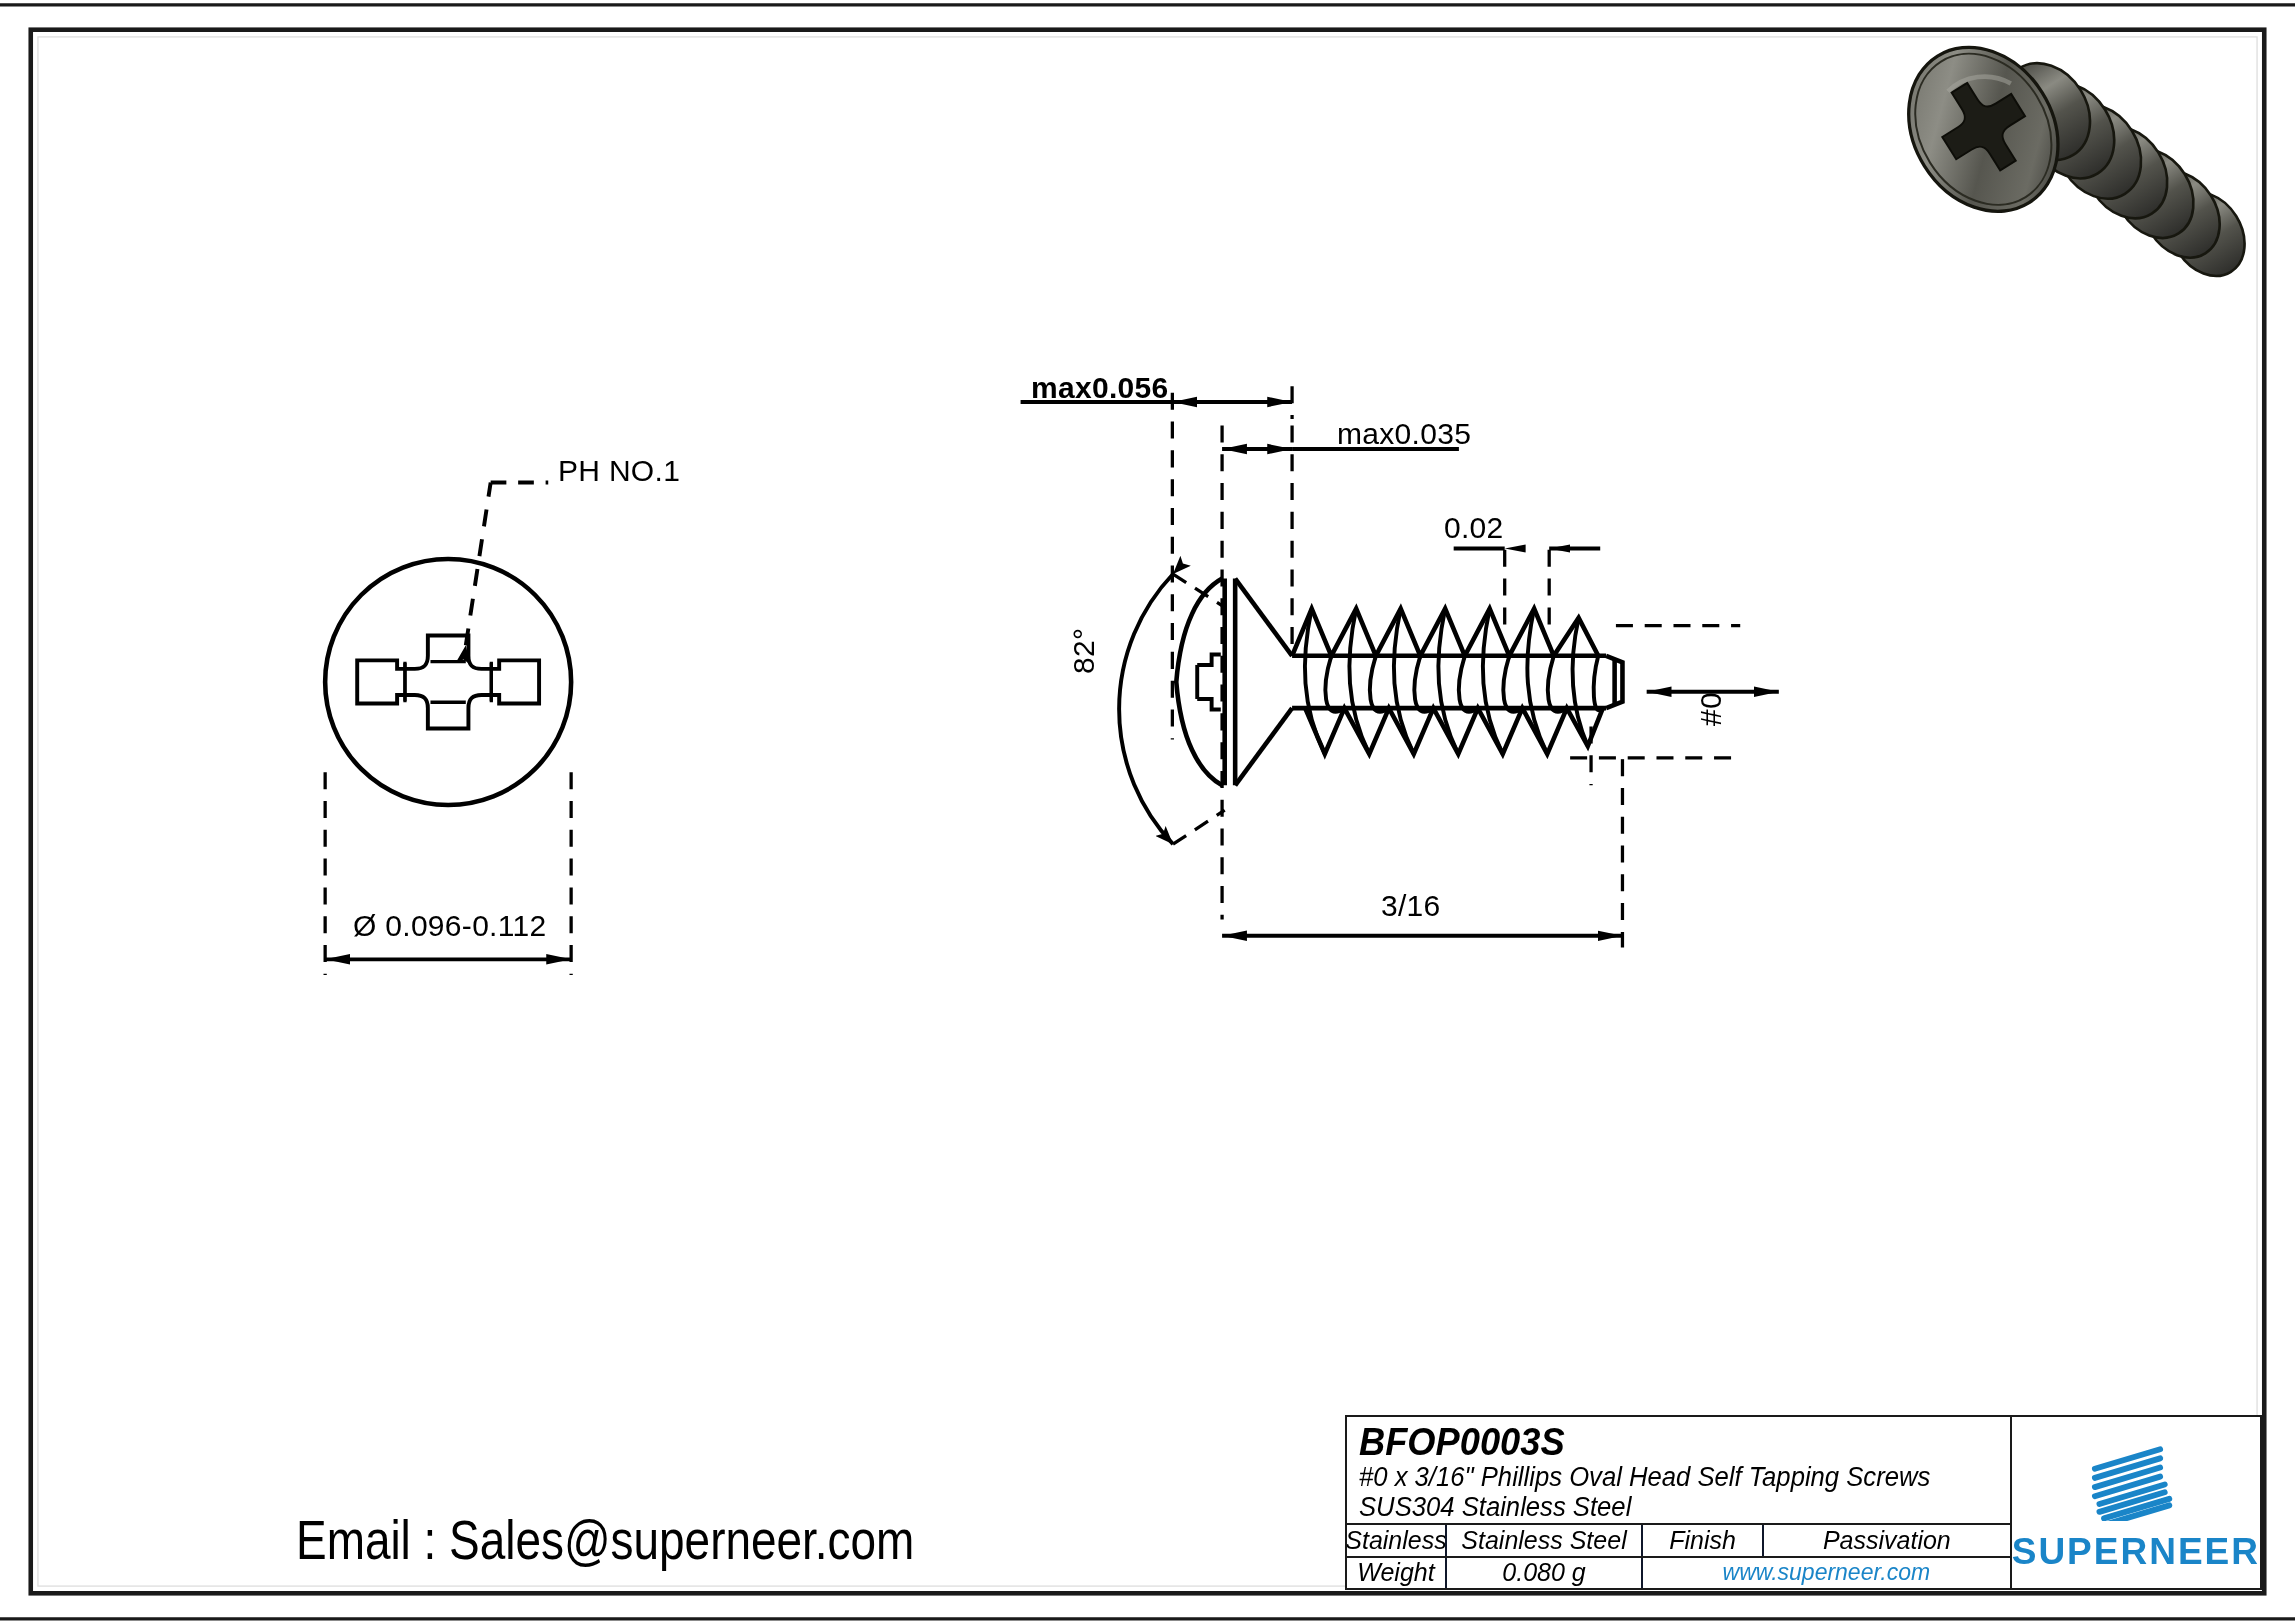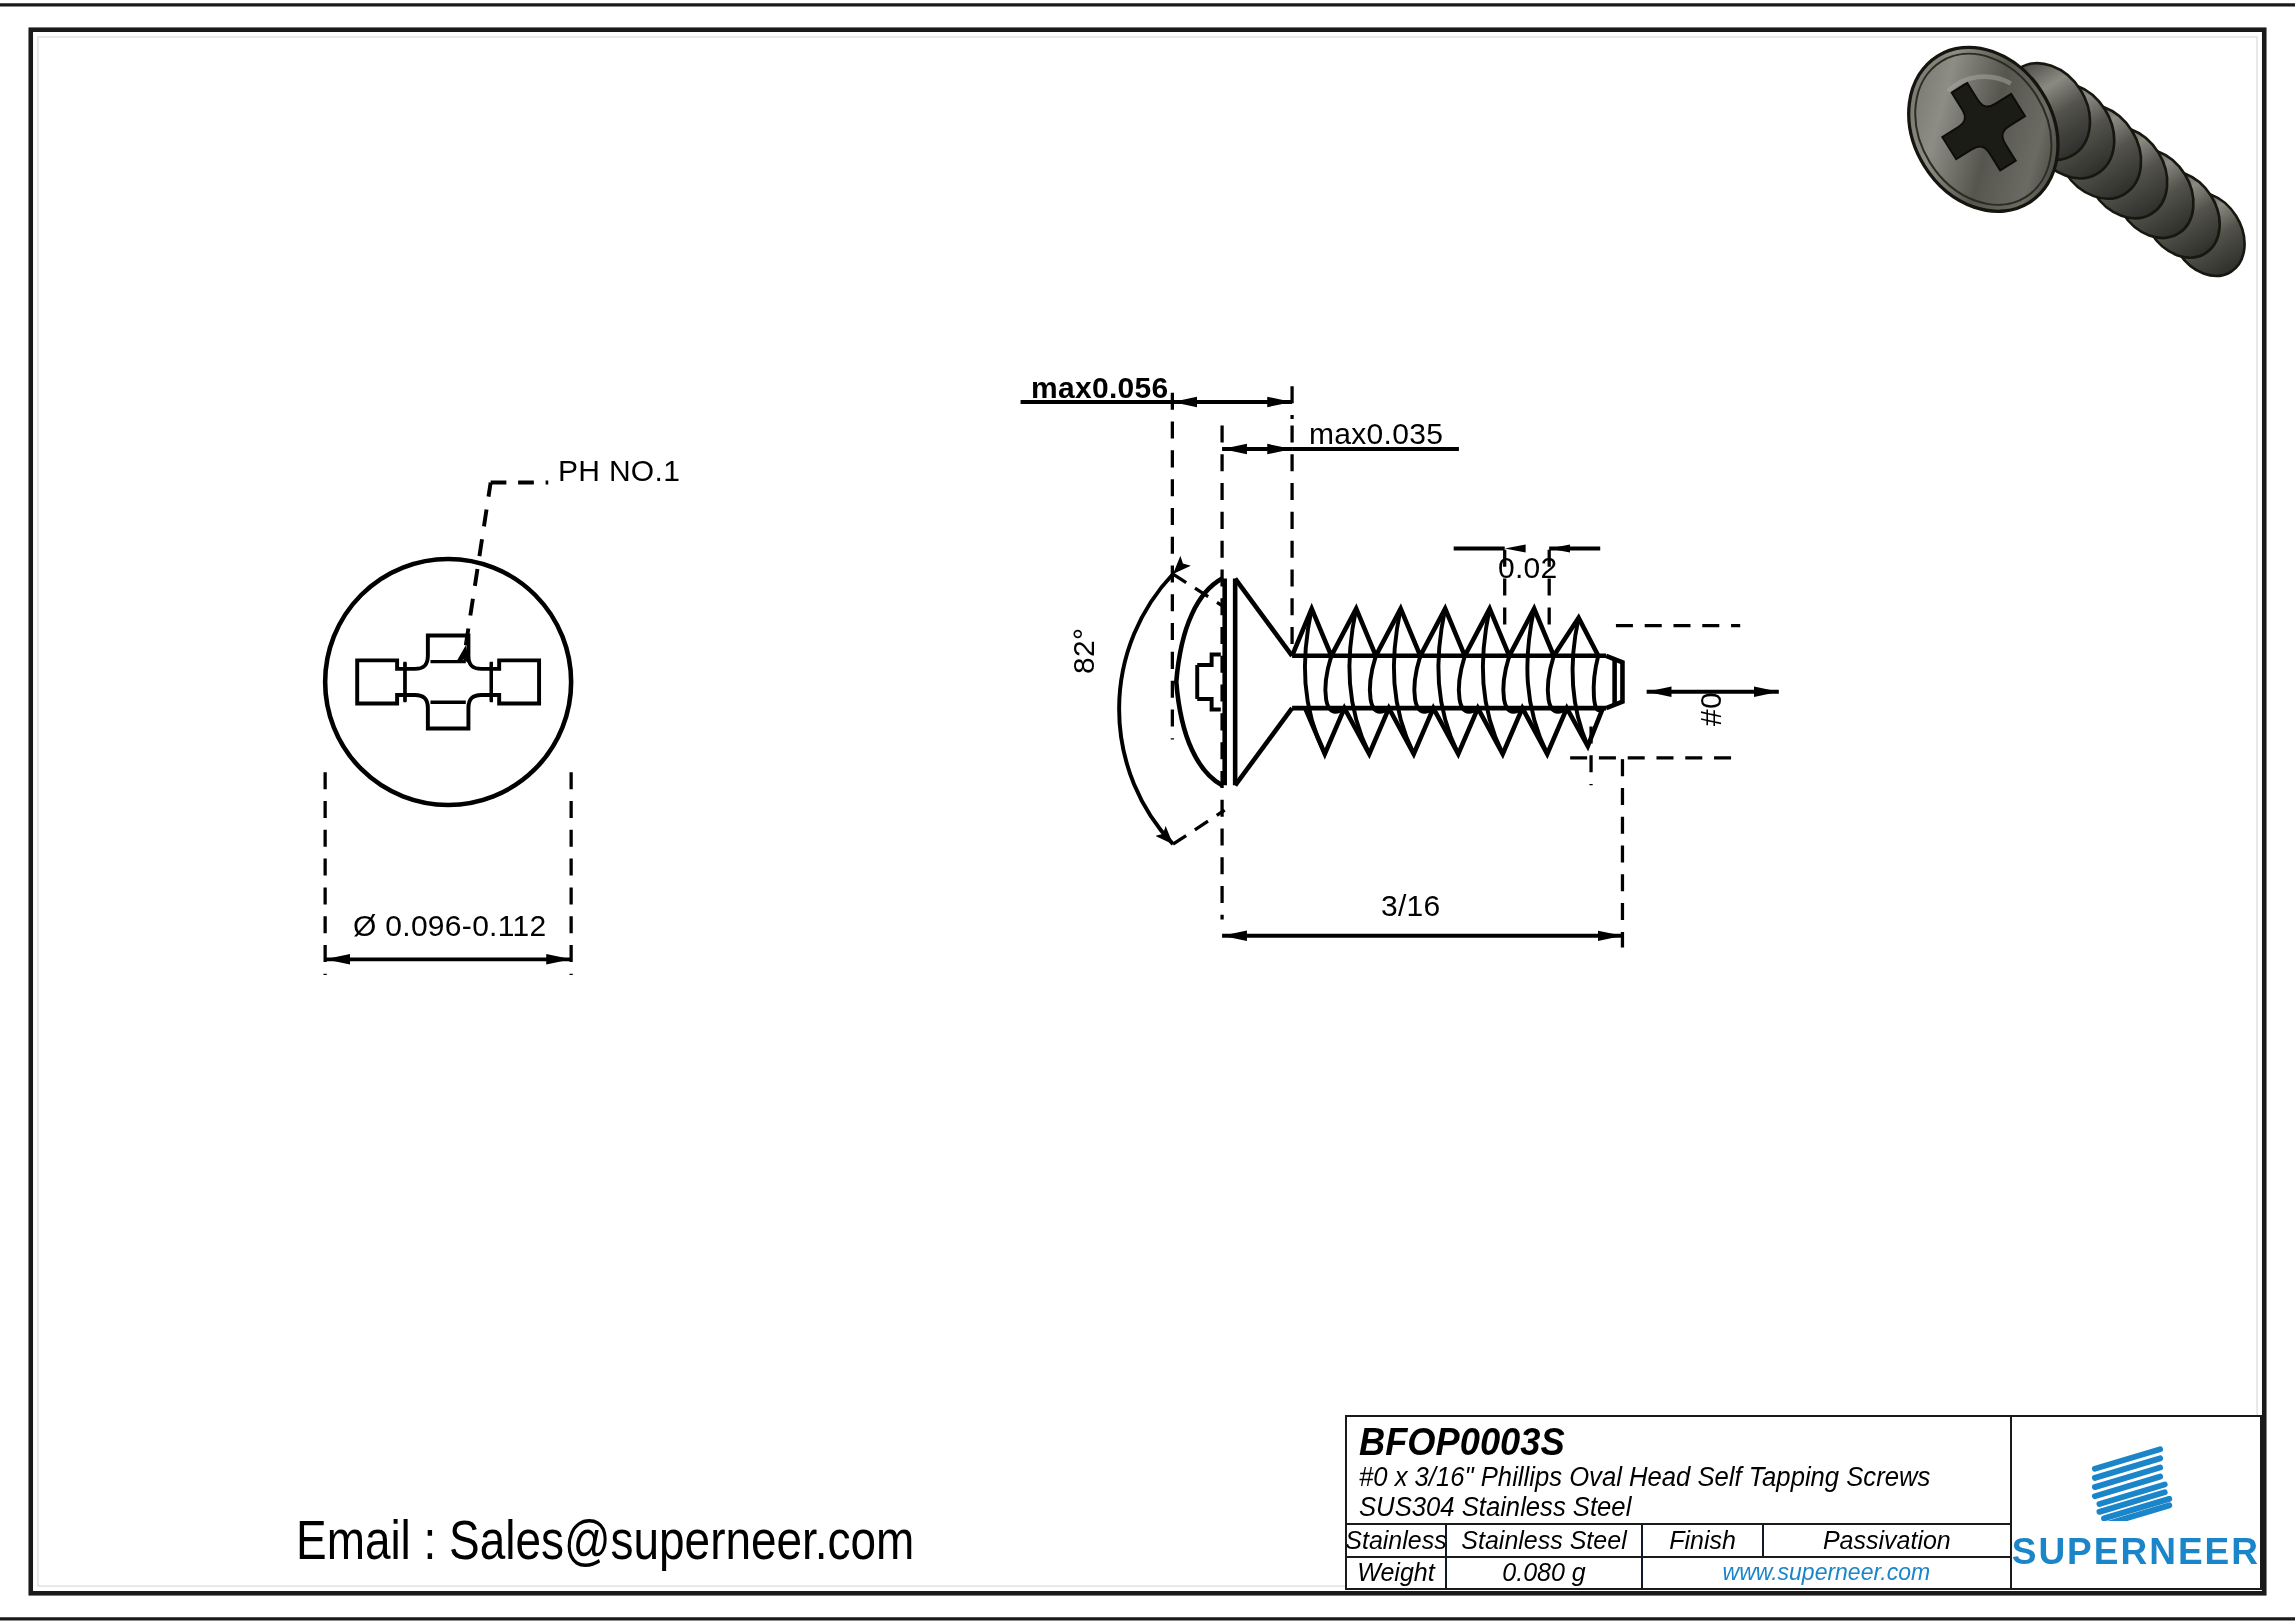--- a/index.html
+++ b/index.html
@@ -352,23 +352,23 @@
       <path d="M 96,112 C 120,88 160,82 192,100" fill="none" stroke="#a9a9a1" stroke-width="7" opacity="0.5"></path>
     </g>
   </svg>
 
   <div class="txt dimtext" style="left:558px; top:456px;">PH NO.1</div>
 
   <div class="txt dimtext" style="left:353px; top:911px;">Ø 0.096-0.112</div>
 
   <div class="txt dimtext" style="left:1031px; top:373px;font-weight:bold;">max0.056</div>
 
-  <div class="txt dimtext" style="left:1309px; top:419px;">max0.035</div>
-
-  <div class="txt dimtext" style="left:1498px; top:513px;margin-top:40px;">0.02</div>
+  <div class="txt dimtext" style="left:1337px; top:419px;">max0.035</div>
+
+  <div class="txt dimtext" style="left:1444px; top:513px;">0.02</div>
 
   <div class="txt dimtext" style="left:1069px; top:674px;
               transform: rotate(-90deg); transform-origin: left top;">82°</div>
 
   <div class="txt dimtext" style="left:1381px; top:891px;">3/16</div>
 
   <div class="txt dimtext" style="left:1696px; top:726px;
               transform: rotate(-90deg); transform-origin: left top;">#0</div>
 
   <div class="txt" id="email-text" style="left:296px; top:1512px;">Email : Sales@superneer.com</div>

